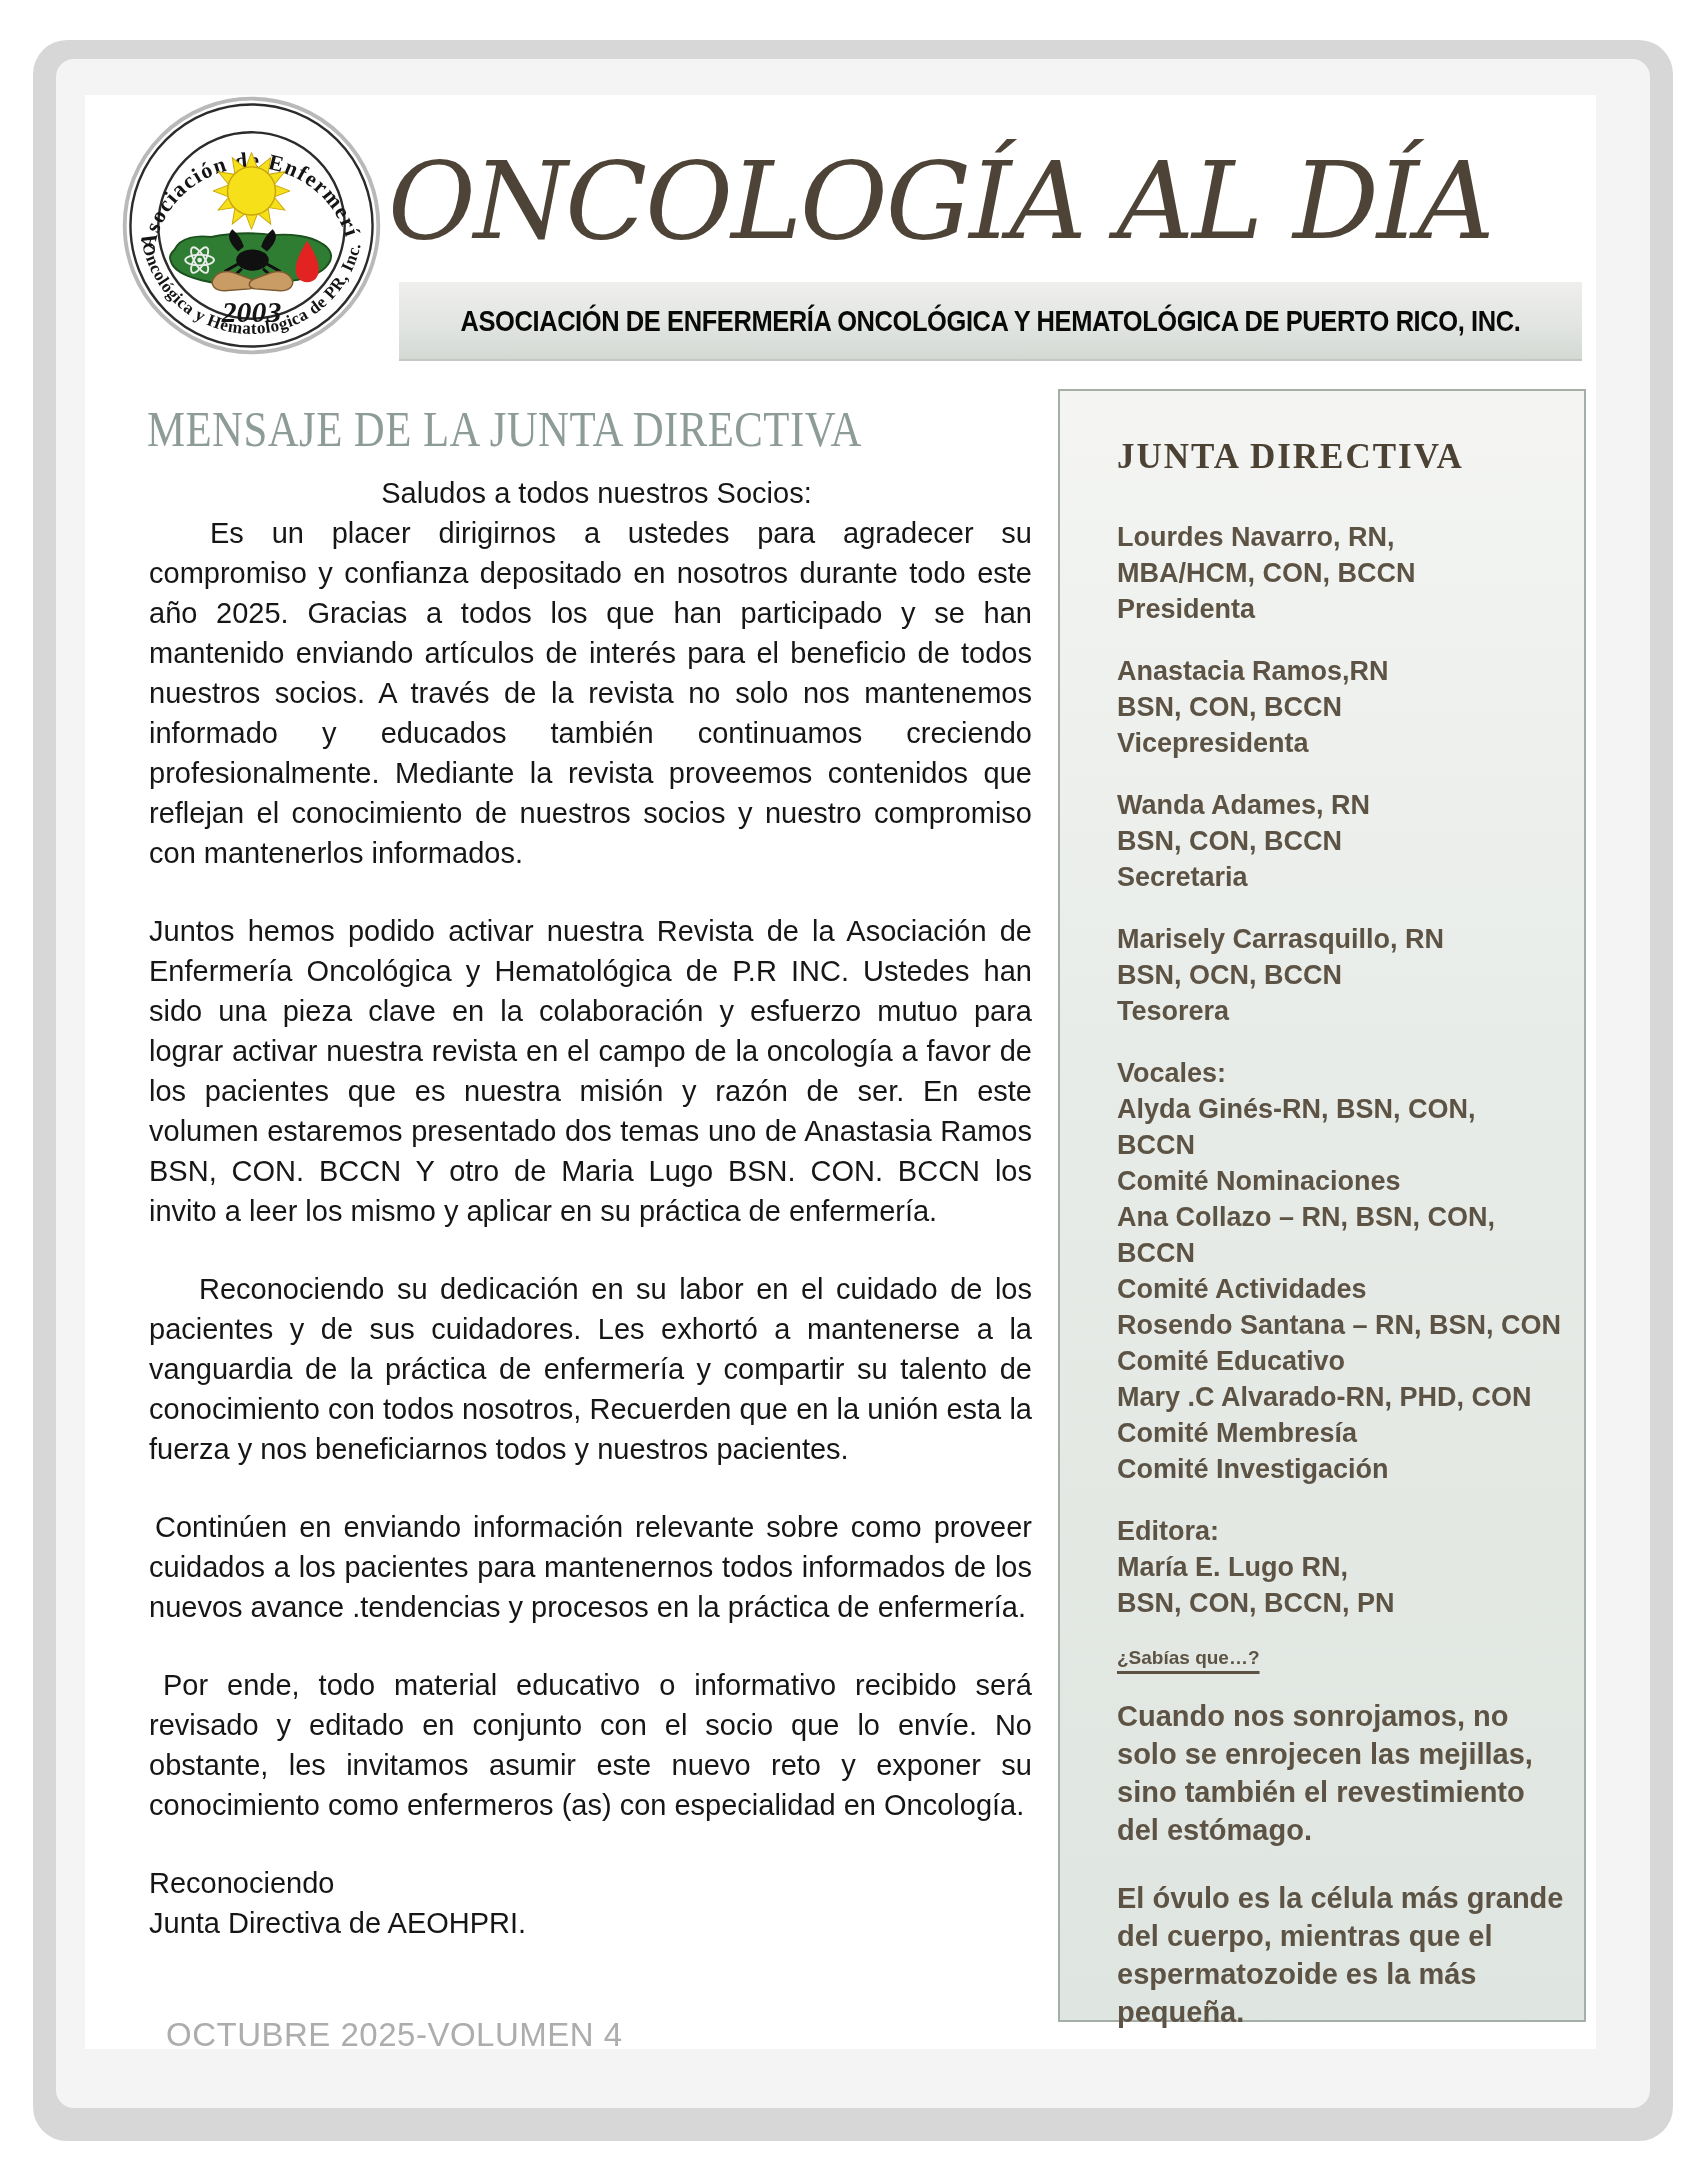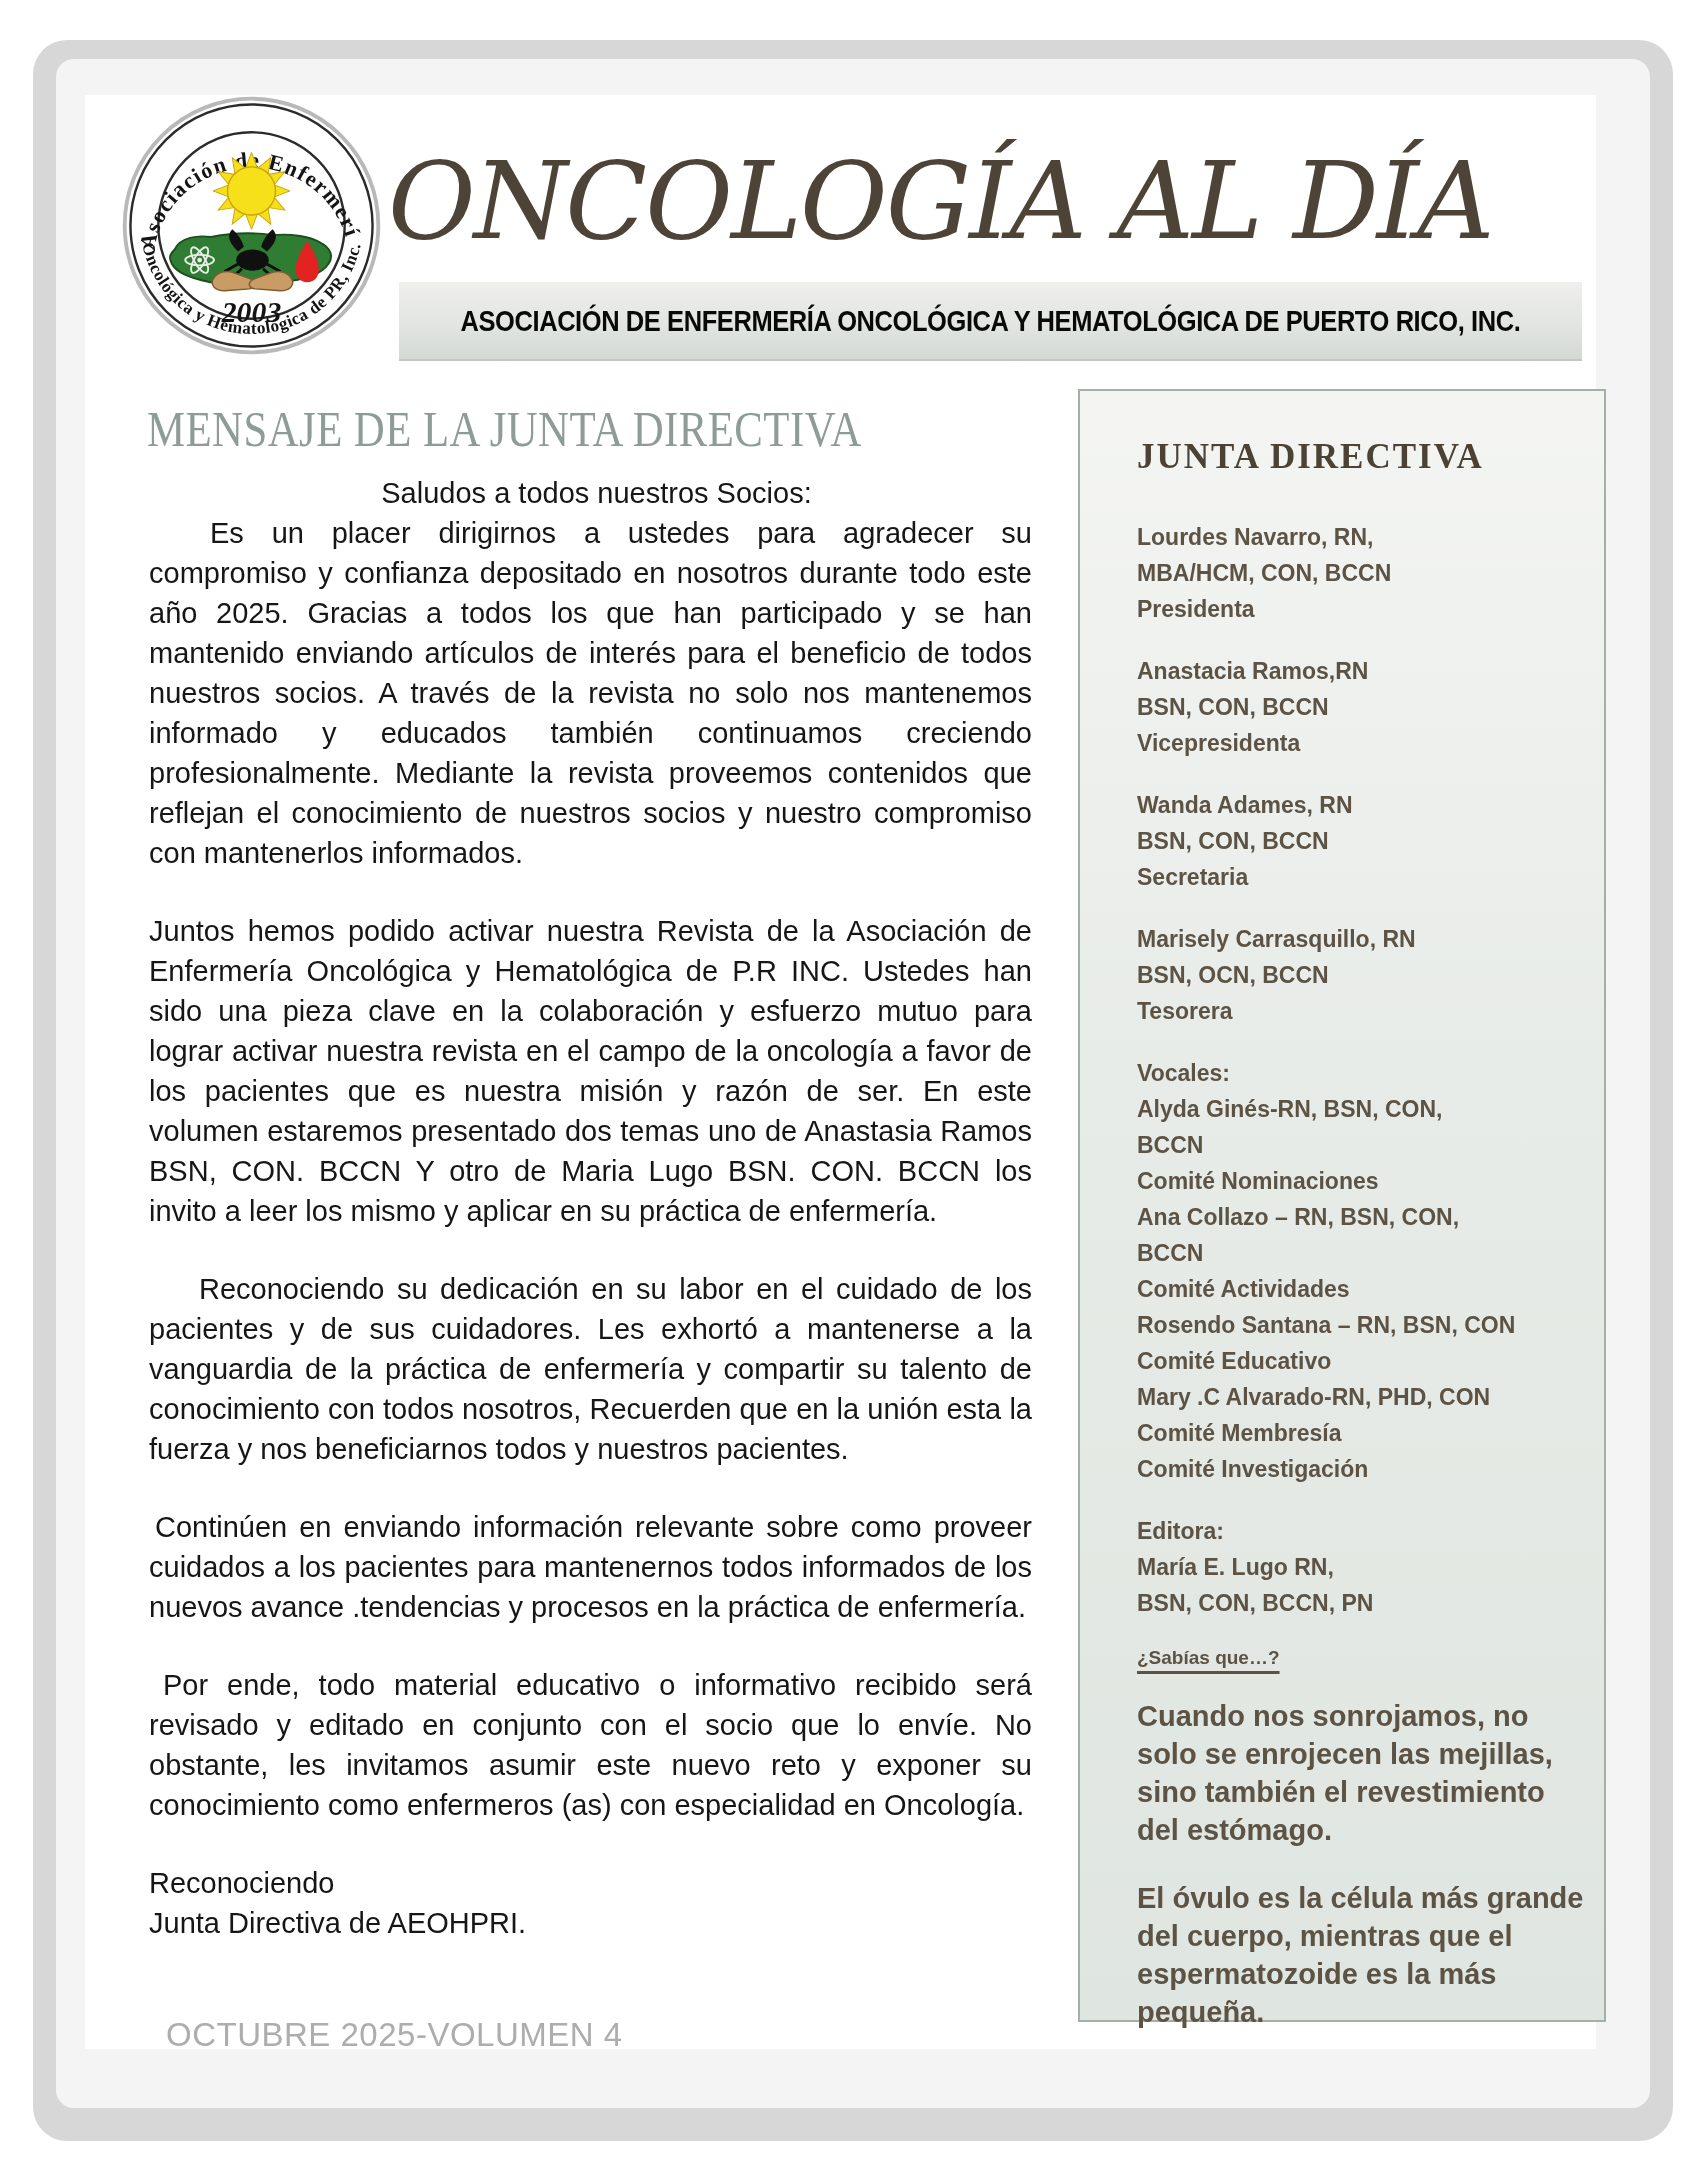--- a/index.html
+++ b/index.html
@@ -50,24 +50,24 @@
   .closing{margin-top:38px;}
   .closing p{text-align:left;}
 
   .page-footer{position:absolute;left:166px;top:2016px;font-size:33px;color:#adadad;
     letter-spacing:0.5px;}
 
   
   .sidebar{position:absolute;left:1058px;top:389px;width:528px;height:1633px;
     box-sizing:border-box;border:2px solid #a6aea8;
     background:linear-gradient(180deg,#f4f5f3 0%,#e8ece8 40%,#dfe5e0 100%);
-    padding:46px 16px 0 57px;margin-left:20px;}
+    padding:46px 16px 0 57px;}
   .sidebar-heading{margin:0 0 42px 0;font-family:"Liberation Serif",serif;font-weight:700;
     font-size:35px;letter-spacing:2px;color:#4c4234;}
-  .member{white-space:pre-line;font-weight:700;font-size:23px;line-height:36px;
+  .member{white-space:pre-line;font-weight:700;font-size:27px;line-height:36px;
     color:#5d5345;margin:0 0 26px 0;}
   .facts-heading{font-weight:700;font-size:19px;color:#5d5345;margin:14px 0 28px 0;
     text-decoration:underline;text-decoration-thickness:3px;text-underline-offset:7px;}
   .fact{font-weight:700;font-size:29px;line-height:38px;color:#5d5345;margin:0 0 30px 0;}
 </style>
 </head>
 <body>
 
 <div class="canvas">
 

